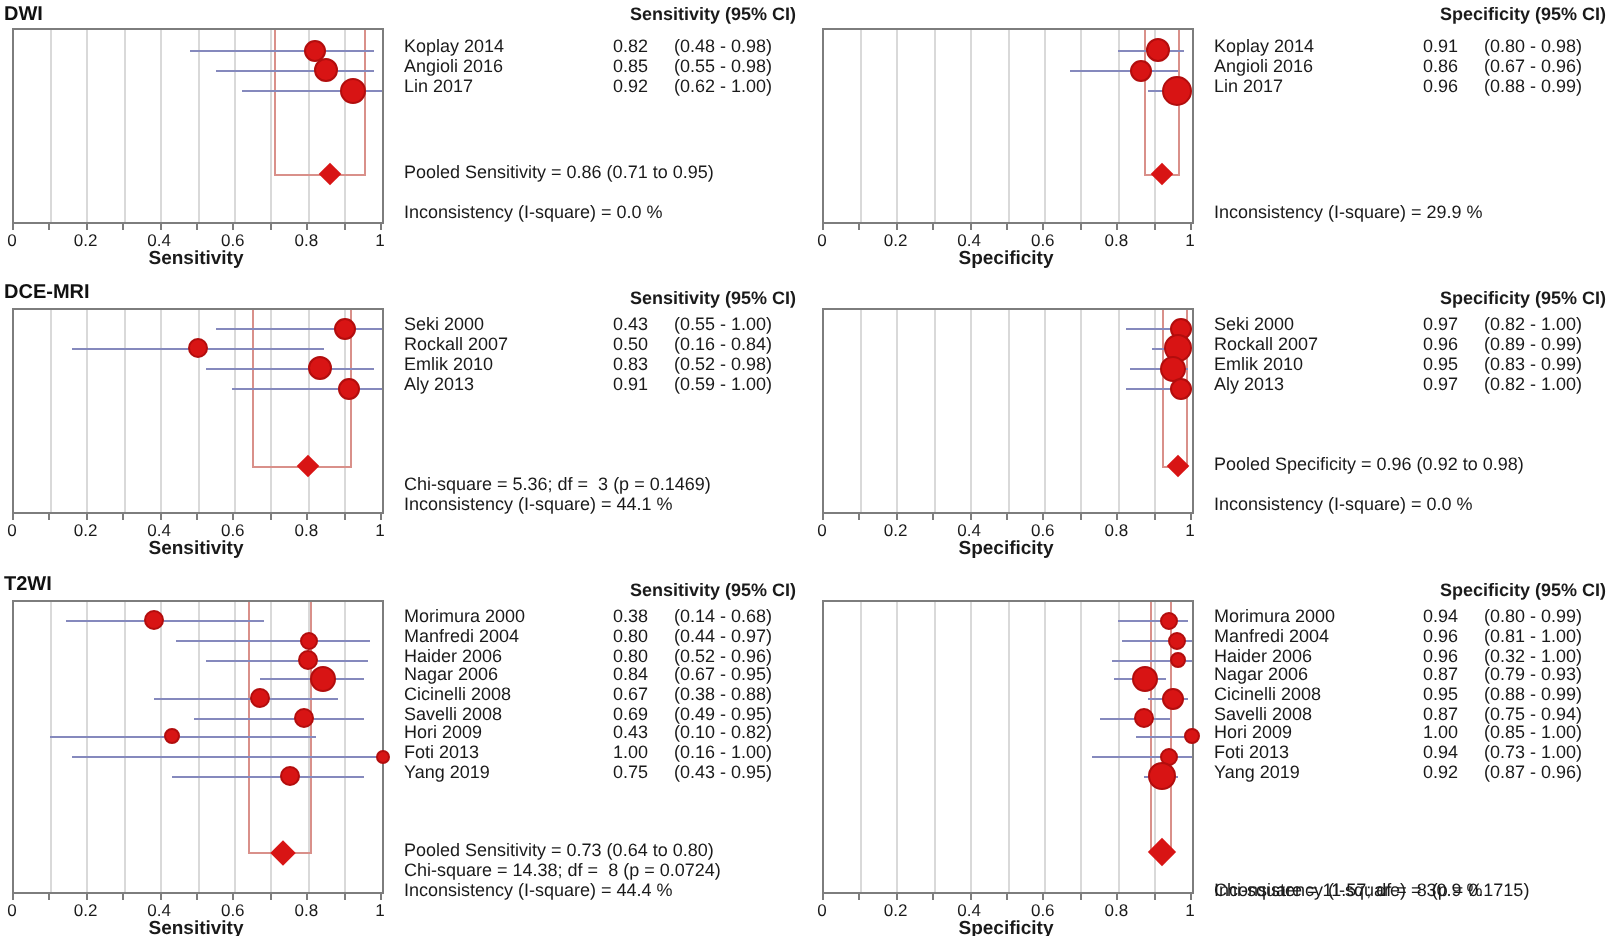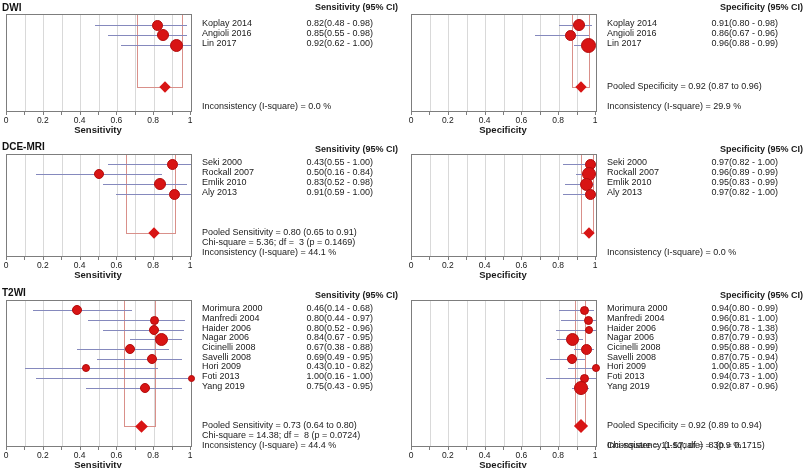--- a/index.html
+++ b/index.html
@@ -15,21 +15,21 @@
   .ci-line{position:absolute;height:1px;}
   .marker{position:absolute;border-radius:50%;}
   .bracket{position:absolute;}
   .diamond{position:absolute;}
   .tick{position:absolute;width:1px;height:3px;}
   .tick-label{position:absolute;width:30px;text-align:center;font-size:8.5px;white-space:nowrap;}
   .axis-label{position:absolute;text-align:center;font-size:9.5px;font-weight:bold;}
   .study-label{position:absolute;font-size:9px;line-height:10px;white-space:nowrap;}
   .val-row{position:absolute;font-size:9px;line-height:10px;white-space:nowrap;}
   .val-num{position:absolute;width:48px;text-align:right;display:inline-block;}
-  .val-ci{position:absolute;left:48px;width:62px;display:inline-block;}
+  .val-ci{position:absolute;left:48px;width:62px;text-align:right;display:inline-block;}
   .stats-line{position:absolute;font-size:9px;line-height:10px;white-space:pre;}
 </style>
 </head>
 <body>
 
 <div id="figure">
   <div class="modality-title" style="top:2px">DWI</div>
   <div class="modality-title" style="top:141px">DCE-MRI</div>
   <div class="modality-title" style="top:287px">T2WI</div>
   <div id="panels">
@@ -80,20 +80,21 @@
         <div class="tick" style="left: 153.2px; top: 112px; background: rgb(125, 125, 125);"></div>
         <div class="tick" style="left: 171.6px; top: 112px; background: rgb(125, 125, 125);"></div>
         <div class="tick" style="left: 190px; top: 112px; background: rgb(125, 125, 125);"></div>
         <div class="tick-label" style="left: -9px; top: 115px;">0</div>
         <div class="tick-label" style="left: 27.8px; top: 115px;">0.2</div>
         <div class="tick-label" style="left: 64.6px; top: 115px;">0.4</div>
         <div class="tick-label" style="left: 101.4px; top: 115px;">0.6</div>
         <div class="tick-label" style="left: 138.2px; top: 115px;">0.8</div>
         <div class="tick-label" style="left: 175px; top: 115px;">1</div>
         <div class="axis-label" style="left: 6px; top: 124px; width: 184px;">Sensitivity</div>
+        <div class="stats-line" style="left: 202px; top: 81px;">Pooled Sensitivity = 0.86 (0.71 to 0.95)</div>
         <div class="stats-line" style="left: 202px; top: 101px;">Inconsistency (I-square) = 0.0 %</div>
       </div>
       <div class="panel" style="left: 405px;">
         <div class="hdr" style="left: 240px; top: 2px; width: 158px;">Specificity (95% CI)</div>
         <div class="plot-box" style="left: 6px; top: 14px; width: 184px; height: 96px; border: 1px solid rgb(125, 125, 125);">
           <div class="gridline" style="left: 17.9px; height: 96px; background: rgb(217, 217, 217);"></div>
           <div class="gridline" style="left: 36.3px; height: 96px; background: rgb(217, 217, 217);"></div>
           <div class="gridline" style="left: 54.7px; height: 96px; background: rgb(217, 217, 217);"></div>
           <div class="gridline" style="left: 73.1px; height: 96px; background: rgb(217, 217, 217);"></div>
           <div class="gridline" style="left: 91.5px; height: 96px; background: rgb(217, 217, 217);"></div>
@@ -136,21 +137,20 @@
         <div class="tick" style="left: 153.2px; top: 112px; background: rgb(125, 125, 125);"></div>
         <div class="tick" style="left: 171.6px; top: 112px; background: rgb(125, 125, 125);"></div>
         <div class="tick" style="left: 190px; top: 112px; background: rgb(125, 125, 125);"></div>
         <div class="tick-label" style="left: -9px; top: 115px;">0</div>
         <div class="tick-label" style="left: 27.8px; top: 115px;">0.2</div>
         <div class="tick-label" style="left: 64.6px; top: 115px;">0.4</div>
         <div class="tick-label" style="left: 101.4px; top: 115px;">0.6</div>
         <div class="tick-label" style="left: 138.2px; top: 115px;">0.8</div>
         <div class="tick-label" style="left: 175px; top: 115px;">1</div>
         <div class="axis-label" style="left: 6px; top: 124px; width: 184px;">Specificity</div>
-        <div class="stats-line" style="left: 202px; top: 81px;">Pooled Specificity = 0.92 (0.87 to 0.96)</div>
         <div class="stats-line" style="left: 202px; top: 101px;">Inconsistency (I-square) = 29.9 %</div>
       </div>
       <div class="panel" style="left: 0px;">
         <div class="hdr" style="left: 240px; top: 144px; width: 158px;">Sensitivity (95% CI)</div>
         <div class="plot-box" style="left: 6px; top: 154px; width: 184px; height: 101px; border: 1px solid rgb(125, 125, 125);">
           <div class="gridline" style="left: 17.9px; height: 101px; background: rgb(217, 217, 217);"></div>
           <div class="gridline" style="left: 36.3px; height: 101px; background: rgb(217, 217, 217);"></div>
           <div class="gridline" style="left: 54.7px; height: 101px; background: rgb(217, 217, 217);"></div>
           <div class="gridline" style="left: 73.1px; height: 101px; background: rgb(217, 217, 217);"></div>
           <div class="gridline" style="left: 91.5px; height: 101px; background: rgb(217, 217, 217);"></div>
@@ -200,21 +200,20 @@
         <div class="tick" style="left: 153.2px; top: 257px; background: rgb(125, 125, 125);"></div>
         <div class="tick" style="left: 171.6px; top: 257px; background: rgb(125, 125, 125);"></div>
         <div class="tick" style="left: 190px; top: 257px; background: rgb(125, 125, 125);"></div>
         <div class="tick-label" style="left: -9px; top: 260px;">0</div>
         <div class="tick-label" style="left: 27.8px; top: 260px;">0.2</div>
         <div class="tick-label" style="left: 64.6px; top: 260px;">0.4</div>
         <div class="tick-label" style="left: 101.4px; top: 260px;">0.6</div>
         <div class="tick-label" style="left: 138.2px; top: 260px;">0.8</div>
         <div class="tick-label" style="left: 175px; top: 260px;">1</div>
         <div class="axis-label" style="left: 6px; top: 269px; width: 184px;">Sensitivity</div>
-        <div class="stats-line" style="left: 202px; top: 227px;">Pooled Sensitivity = 0.80 (0.65 to 0.91)</div>
         <div class="stats-line" style="left: 202px; top: 237px;">Chi-square = 5.36; df =  3 (p = 0.1469)</div>
         <div class="stats-line" style="left: 202px; top: 247px;">Inconsistency (I-square) = 44.1 %</div>
       </div>
       <div class="panel" style="left: 405px;">
         <div class="hdr" style="left: 240px; top: 144px; width: 158px;">Specificity (95% CI)</div>
         <div class="plot-box" style="left: 6px; top: 154px; width: 184px; height: 101px; border: 1px solid rgb(125, 125, 125);">
           <div class="gridline" style="left: 17.9px; height: 101px; background: rgb(217, 217, 217);"></div>
           <div class="gridline" style="left: 36.3px; height: 101px; background: rgb(217, 217, 217);"></div>
           <div class="gridline" style="left: 54.7px; height: 101px; background: rgb(217, 217, 217);"></div>
           <div class="gridline" style="left: 73.1px; height: 101px; background: rgb(217, 217, 217);"></div>
@@ -265,20 +264,21 @@
         <div class="tick" style="left: 153.2px; top: 257px; background: rgb(125, 125, 125);"></div>
         <div class="tick" style="left: 171.6px; top: 257px; background: rgb(125, 125, 125);"></div>
         <div class="tick" style="left: 190px; top: 257px; background: rgb(125, 125, 125);"></div>
         <div class="tick-label" style="left: -9px; top: 260px;">0</div>
         <div class="tick-label" style="left: 27.8px; top: 260px;">0.2</div>
         <div class="tick-label" style="left: 64.6px; top: 260px;">0.4</div>
         <div class="tick-label" style="left: 101.4px; top: 260px;">0.6</div>
         <div class="tick-label" style="left: 138.2px; top: 260px;">0.8</div>
         <div class="tick-label" style="left: 175px; top: 260px;">1</div>
         <div class="axis-label" style="left: 6px; top: 269px; width: 184px;">Specificity</div>
+        <div class="stats-line" style="left: 202px; top: 227px;">Pooled Specificity = 0.96 (0.92 to 0.98)</div>
         <div class="stats-line" style="left: 202px; top: 247px;">Inconsistency (I-square) = 0.0 %</div>
       </div>
       <div class="panel" style="left: 0px;">
         <div class="hdr" style="left: 240px; top: 290px; width: 158px;">Sensitivity (95% CI)</div>
         <div class="plot-box" style="left: 6px; top: 300px; width: 184px; height: 145px; border: 1px solid rgb(125, 125, 125);">
           <div class="gridline" style="left: 17.9px; height: 145px; background: rgb(217, 217, 217);"></div>
           <div class="gridline" style="left: 36.3px; height: 145px; background: rgb(217, 217, 217);"></div>
           <div class="gridline" style="left: 54.7px; height: 145px; background: rgb(217, 217, 217);"></div>
           <div class="gridline" style="left: 73.1px; height: 145px; background: rgb(217, 217, 217);"></div>
           <div class="gridline" style="left: 91.5px; height: 145px; background: rgb(217, 217, 217);"></div>
@@ -302,21 +302,21 @@
           <div class="ci-line" style="left: 18.4px; top: 66.5px; width: 132.48px; background: rgb(133, 137, 189);"></div>
           <div class="marker" style="left: 75.12px; top: 63px; width: 8px; height: 8px; background: rgb(216, 20, 20); border: 1px solid rgb(178, 13, 13); box-sizing: border-box;"></div>
           <div class="ci-line" style="left: 29.44px; top: 76.5px; width: 154.56px; background: rgb(133, 137, 189);"></div>
           <div class="marker" style="left: 180.5px; top: 73.5px; width: 7px; height: 7px; background: rgb(216, 20, 20); border: 1px solid rgb(178, 13, 13); box-sizing: border-box;"></div>
           <div class="ci-line" style="left: 79.12px; top: 86.5px; width: 95.68px; background: rgb(133, 137, 189);"></div>
           <div class="marker" style="left: 133px; top: 82px; width: 10px; height: 10px; background: rgb(216, 20, 20); border: 1px solid rgb(178, 13, 13); box-sizing: border-box;"></div>
           <div class="diamond" style="left: 129.82px; top: 120.5px; width: 9px; height: 9px; background: rgb(216, 20, 20); transform: rotate(45deg);"></div>
         </div>
         <div class="study-label" style="left: 202px; top: 303px;">Morimura 2000</div>
         <div class="val-row" style="left: 276px; top: 303px; width: 122px; height: 10px;">
-          <div class="val-num">0.46</div>
+          <div class="val-num">0.38</div>
           <div class="val-ci">(0.14 - 0.68)</div>
         </div>
         <div class="study-label" style="left: 202px; top: 313px;">Manfredi 2004</div>
         <div class="val-row" style="left: 276px; top: 313px; width: 122px; height: 10px;">
           <div class="val-num">0.80</div>
           <div class="val-ci">(0.44 - 0.97)</div>
         </div>
         <div class="study-label" style="left: 202px; top: 323px;">Haider 2006</div>
         <div class="val-row" style="left: 276px; top: 323px; width: 122px; height: 10px;">
           <div class="val-num">0.80</div>
@@ -413,21 +413,21 @@
           <div class="val-ci">(0.80 - 0.99)</div>
         </div>
         <div class="study-label" style="left: 202px; top: 313px;">Manfredi 2004</div>
         <div class="val-row" style="left: 276px; top: 313px; width: 122px; height: 10px;">
           <div class="val-num">0.96</div>
           <div class="val-ci">(0.81 - 1.00)</div>
         </div>
         <div class="study-label" style="left: 202px; top: 323px;">Haider 2006</div>
         <div class="val-row" style="left: 276px; top: 323px; width: 122px; height: 10px;">
           <div class="val-num">0.96</div>
-          <div class="val-ci">(0.78 - 1.38)</div>
+          <div class="val-ci">(0.32 - 1.00)</div>
         </div>
         <div class="study-label" style="left: 202px; top: 332px;">Nagar 2006</div>
         <div class="val-row" style="left: 276px; top: 332px; width: 122px; height: 10px;">
           <div class="val-num">0.87</div>
           <div class="val-ci">(0.79 - 0.93)</div>
         </div>
         <div class="study-label" style="left: 202px; top: 342px;">Cicinelli 2008</div>
         <div class="val-row" style="left: 276px; top: 342px; width: 122px; height: 10px;">
           <div class="val-num">0.95</div>
           <div class="val-ci">(0.88 - 0.99)</div>
@@ -463,18 +463,17 @@
         <div class="tick" style="left: 153.2px; top: 447px; background: rgb(125, 125, 125);"></div>
         <div class="tick" style="left: 171.6px; top: 447px; background: rgb(125, 125, 125);"></div>
         <div class="tick" style="left: 190px; top: 447px; background: rgb(125, 125, 125);"></div>
         <div class="tick-label" style="left: -9px; top: 450px;">0</div>
         <div class="tick-label" style="left: 27.8px; top: 450px;">0.2</div>
         <div class="tick-label" style="left: 64.6px; top: 450px;">0.4</div>
         <div class="tick-label" style="left: 101.4px; top: 450px;">0.6</div>
         <div class="tick-label" style="left: 138.2px; top: 450px;">0.8</div>
         <div class="tick-label" style="left: 175px; top: 450px;">1</div>
         <div class="axis-label" style="left: 6px; top: 459px; width: 184px;">Specificity</div>
-        <div class="stats-line" style="left: 202px; top: 420px;">Pooled Specificity = 0.92 (0.89 to 0.94)</div>
         <div class="stats-line" style="left: 202px; top: 404px; margin-top: 36px;">Chi-square = 11.57; df =  8 (p = 0.1715)</div>
         <div class="stats-line" style="left: 202px; top: 440px;">Inconsistency (I-square) = 30.9 %</div>
       </div>
     </div>
 </div>
 
 </body></html>

